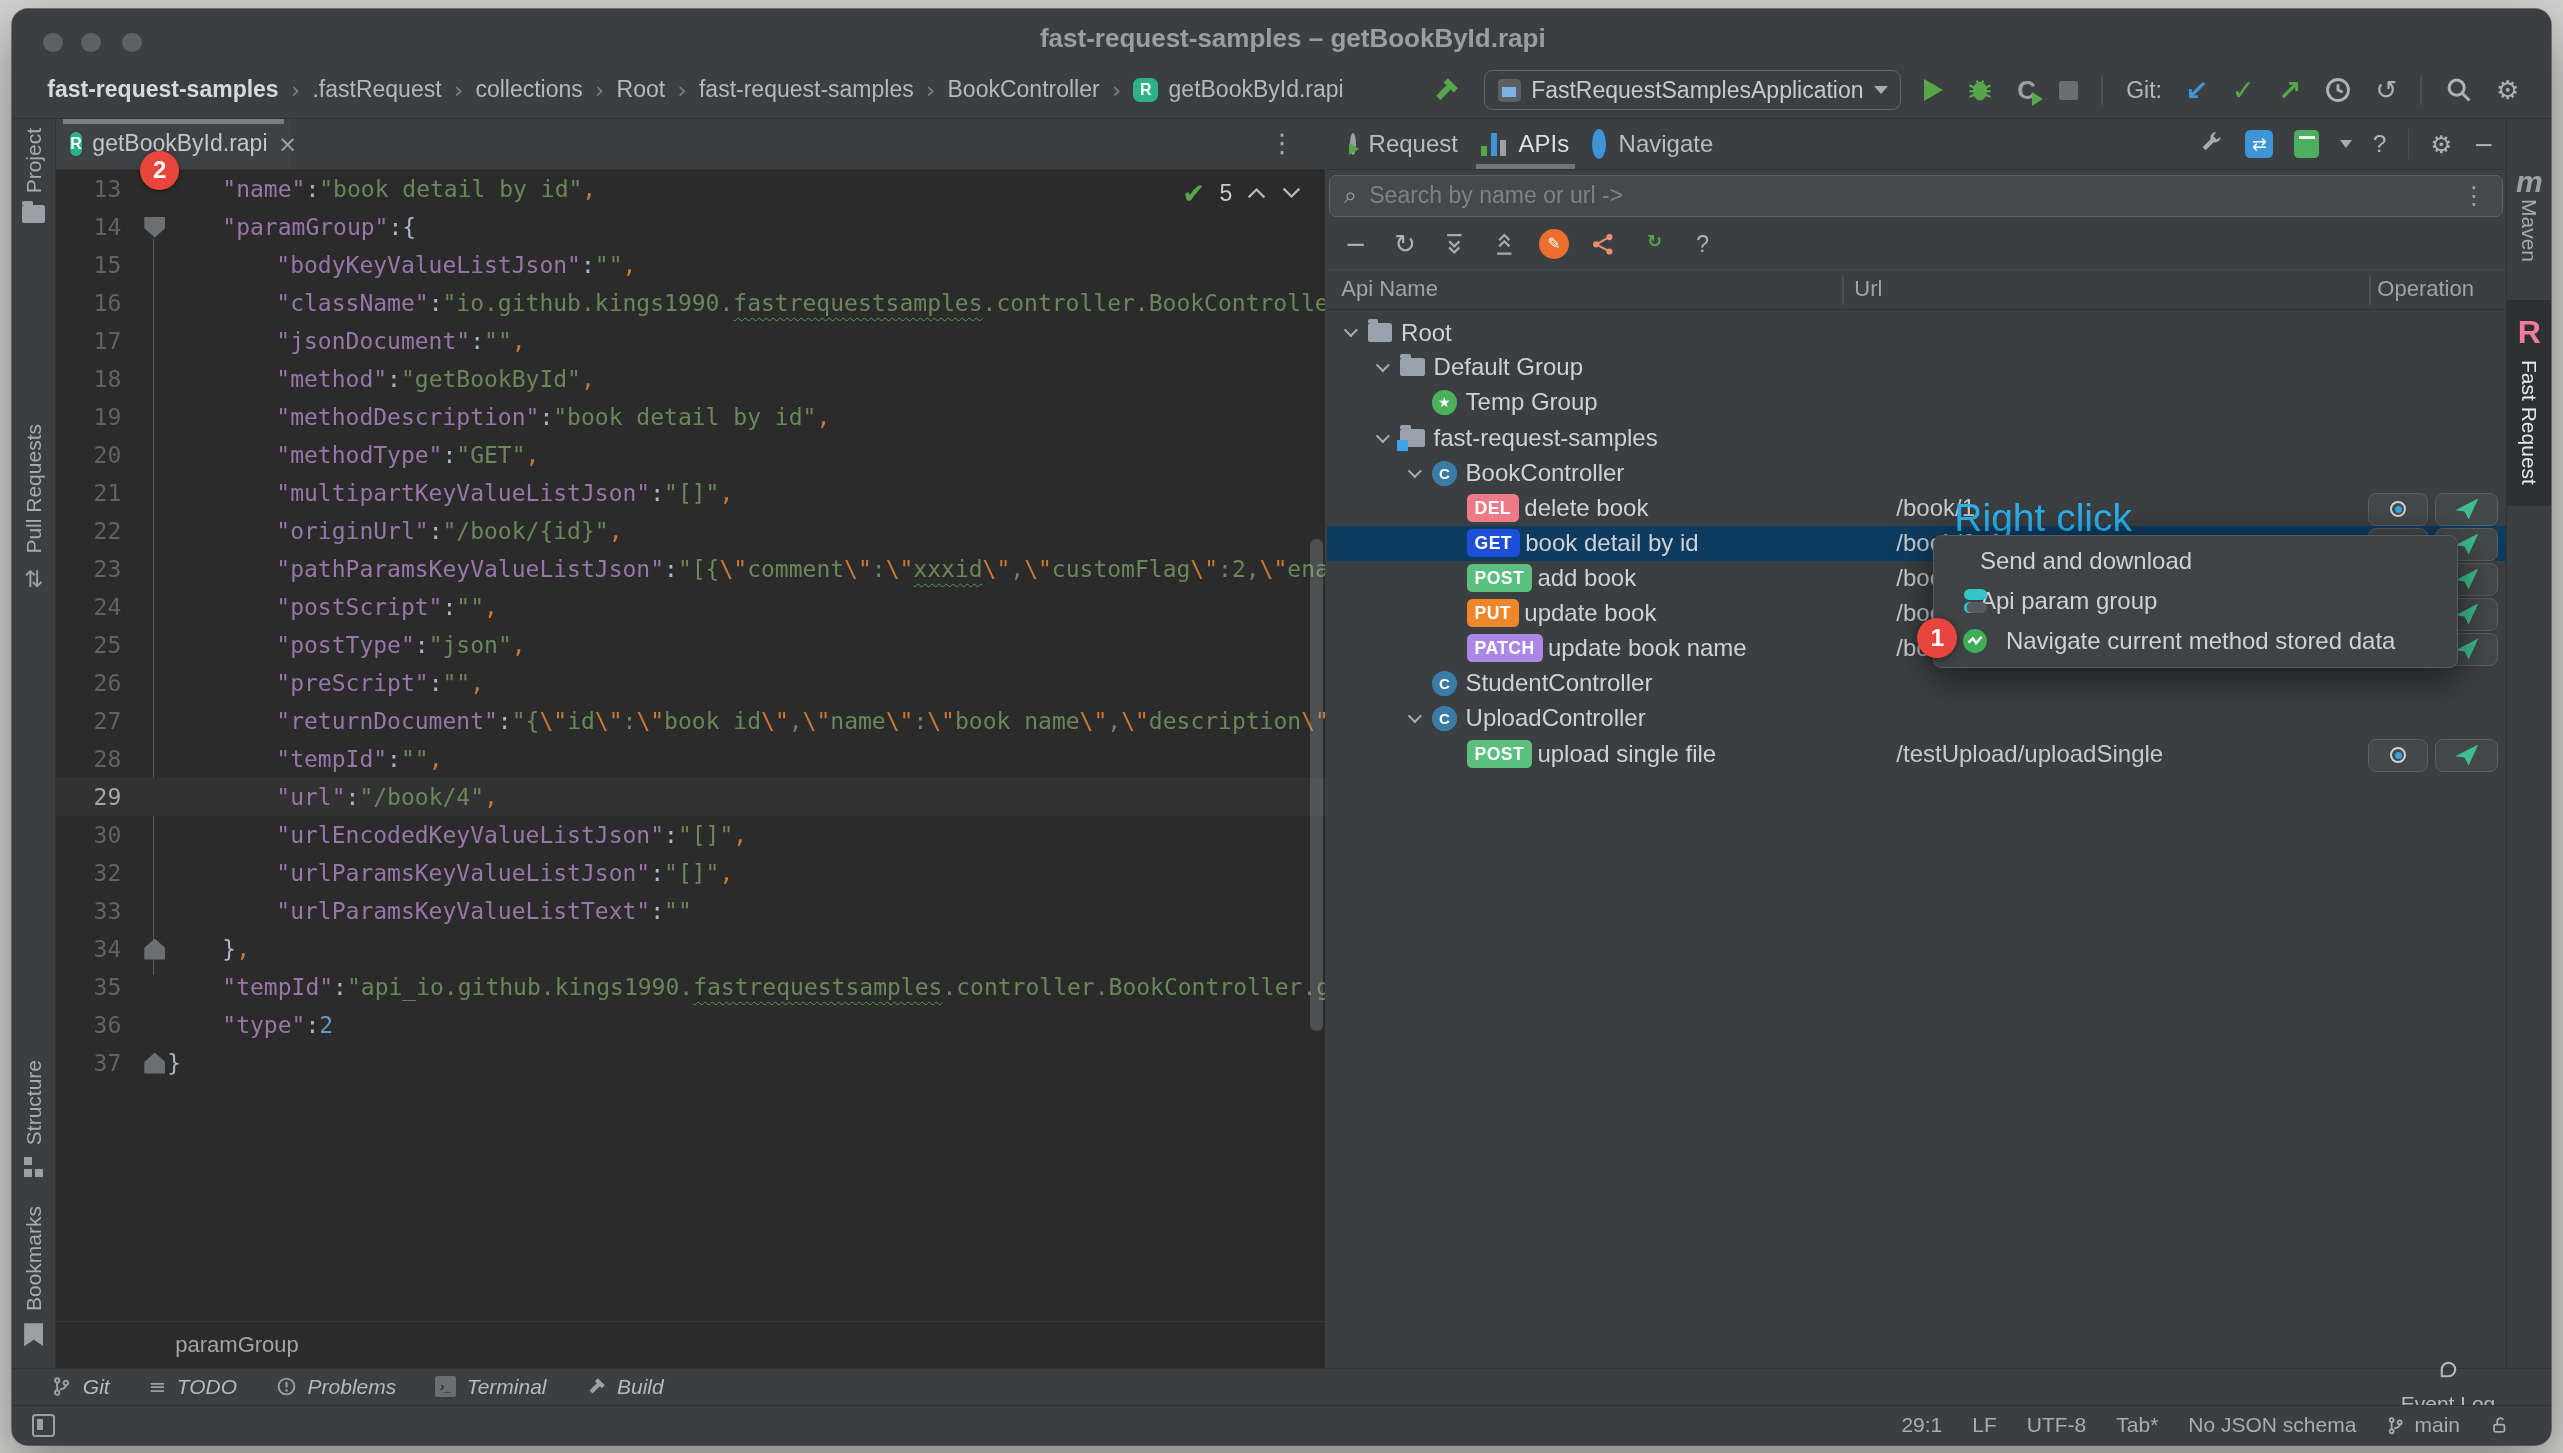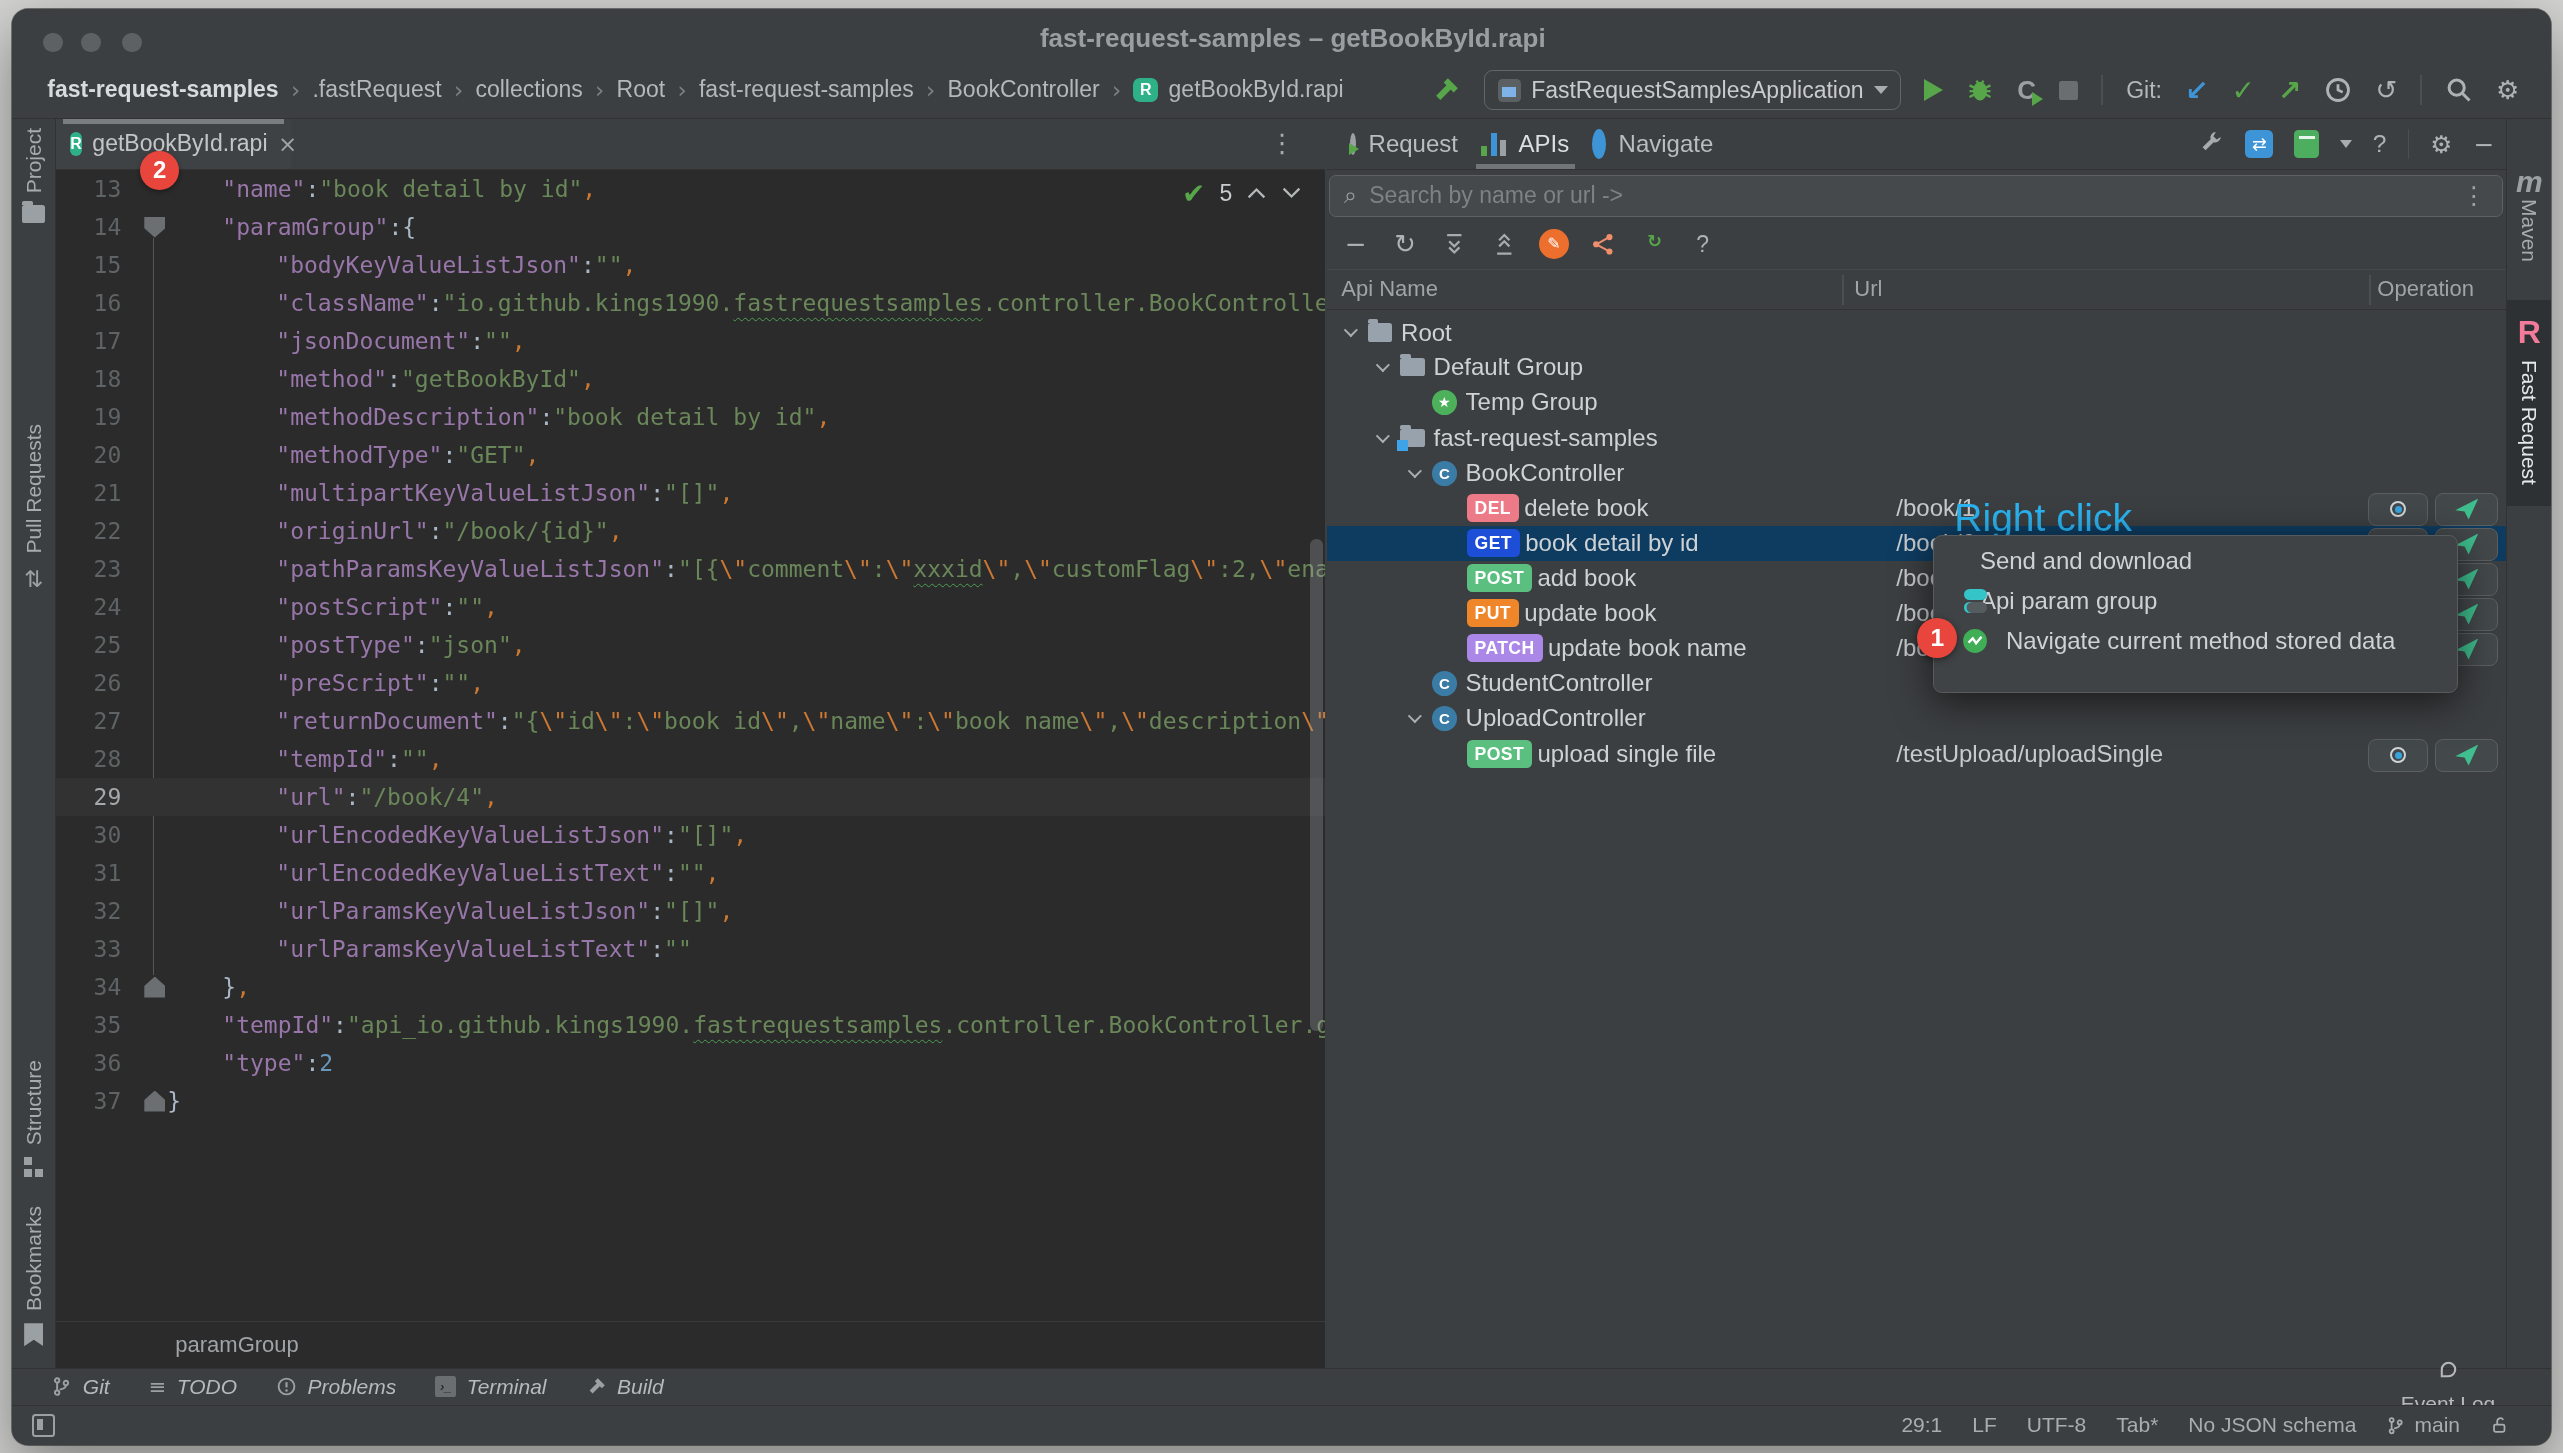--- a/index.html
+++ b/index.html
@@ -182,21 +182,21 @@
   .btn-nav { left:1041px; width:60px; }
   .btn-send { left:1108px; width:63px; }
   .ring { width:16px; height:16px; border:2.6px solid #cfd3d5; border-radius:50%; display:flex;
     align-items:center; justify-content:center; }
   .ring i { width:7px; height:7px; border-radius:50%; background:#38a3dd; }
   .plane { width:23px; height:21px; clip-path:polygon(0 55%, 100% 0, 58% 100%, 40% 62%); }
   .plane.green { background:#3fbf8f; }
   .plane.blue { background:#3e8ef6; }
 
   #hint { position:absolute; left:627px; top:186px; color:#2ab5f2; font-size:39px; }
-  #ctxmenu { position:absolute; left:606px; top:225px; width:525px; height:158px; background:#3f4345;
+  #ctxmenu { position:absolute; left:606px; top:225px; width:525px; height:133px; background:#3f4345;
     border-radius:8.8px; border:0.9px solid #575b5e; box-shadow:0 8.8px 39px rgba(0,0,0,.6); z-index:6;
     padding-top:5.3px; }
   .mitem { height:40px; display:flex; align-items:center; gap:17.6px; padding-left:28px; }
   .mitem span.mlabel { color:#ced2d4; font-size:24px; white-space:nowrap; }
   .param-ico { width:26px; height:26px; position:relative; }
   .param-ico::before { content:""; position:absolute; left:1.8px; top:0.9px; width:23px; height:11.4px;
     border-radius:6.1px; background:#555c60; box-shadow:inset 2.6px 0 0 #35c4c8; }
   .param-ico::after { content:""; position:absolute; left:1.8px; bottom:0.9px; width:23px; height:11.4px;
     border-radius:6.1px; background:#35c4c8; }
   #badge1 { position:absolute; left:590px; top:308px; width:40px; height:40px; border-radius:50%;
@@ -331,21 +331,20 @@
             <div class="code-line"><span class="ln">21</span><span class="code-text" style="left: 220px;"><span class="tk">"multipartKeyValueListJson"</span><span class="tp">:</span><span class="ts">"[]"</span><span class="tc">,</span></span></div>
             <div class="code-line"><span class="ln">22</span><span class="code-text" style="left: 220px;"><span class="tk">"originUrl"</span><span class="tp">:</span><span class="ts">"/book/{id}"</span><span class="tc">,</span></span></div>
             <div class="code-line"><span class="ln">23</span><span class="code-text" style="left: 220px;"><span class="tk">"pathParamsKeyValueListJson"</span><span class="tp">:</span><span class="ts">"[{</span><span class="te">\"</span><span class="ts">comment</span><span class="te">\"</span><span class="ts">:</span><span class="te">\"</span><span class="ts tu">xxxid</span><span class="te">\"</span><span class="ts">,</span><span class="te">\"</span><span class="ts">customFlag</span><span class="te">\"</span><span class="ts">:2,</span><span class="te">\"</span><span class="ts">enabled</span></span></div>
             <div class="code-line"><span class="ln">24</span><span class="code-text" style="left: 220px;"><span class="tk">"postScript"</span><span class="tp">:</span><span class="ts">""</span><span class="tc">,</span></span></div>
             <div class="code-line"><span class="ln">25</span><span class="code-text" style="left: 220px;"><span class="tk">"postType"</span><span class="tp">:</span><span class="ts">"json"</span><span class="tc">,</span></span></div>
             <div class="code-line"><span class="ln">26</span><span class="code-text" style="left: 220px;"><span class="tk">"preScript"</span><span class="tp">:</span><span class="ts">""</span><span class="tc">,</span></span></div>
             <div class="code-line"><span class="ln">27</span><span class="code-text" style="left: 220px;"><span class="tk">"returnDocument"</span><span class="tp">:</span><span class="ts">"{</span><span class="te">\"</span><span class="ts">id</span><span class="te">\"</span><span class="ts">:</span><span class="te">\"</span><span class="ts">book id</span><span class="te">\"</span><span class="ts">,</span><span class="te">\"</span><span class="ts">name</span><span class="te">\"</span><span class="ts">:</span><span class="te">\"</span><span class="ts">book name</span><span class="te">\"</span><span class="ts">,</span><span class="te">\"</span><span class="ts">description</span><span class="te">\"</span></span></div>
             <div class="code-line"><span class="ln">28</span><span class="code-text" style="left: 220px;"><span class="tk">"tempId"</span><span class="tp">:</span><span class="ts">""</span><span class="tc">,</span></span></div>
             <div class="code-line cur"><span class="ln">29</span><span class="code-text" style="left: 220px;"><span class="tk">"url"</span><span class="tp">:</span><span class="ts">"/book/4"</span><span class="tc">,</span></span></div>
             <div class="code-line"><span class="ln">30</span><span class="code-text" style="left: 220px;"><span class="tk">"urlEncodedKeyValueListJson"</span><span class="tp">:</span><span class="ts">"[]"</span><span class="tc">,</span></span></div>
-            <div class="code-line"><span class="ln">31</span><span class="code-text" style="left: 220px;"><span class="tk">"urlEncodedKeyValueListText"</span><span class="tp">:</span><span class="ts">""</span><span class="tc">,</span></span></div>
             <div class="code-line"><span class="ln">32</span><span class="code-text" style="left: 220px;"><span class="tk">"urlParamsKeyValueListJson"</span><span class="tp">:</span><span class="ts">"[]"</span><span class="tc">,</span></span></div>
             <div class="code-line"><span class="ln">33</span><span class="code-text" style="left: 220px;"><span class="tk">"urlParamsKeyValueListText"</span><span class="tp">:</span><span class="ts">""</span></span></div>
             <div class="code-line"><span class="ln">34</span><div class="fold end"></div><span class="code-text" style="left: 166px;"><span class="tp">}</span><span class="tc">,</span></span></div>
             <div class="code-line"><span class="ln">35</span><span class="code-text" style="left: 166px;"><span class="tk">"tempId"</span><span class="tp">:</span><span class="ts">"api_io.github.kings1990.</span><span class="ts tu">fastrequestsamples</span><span class="ts">.controller.BookController.g</span></span></div>
             <div class="code-line"><span class="ln">36</span><span class="code-text" style="left: 166px;"><span class="tk">"type"</span><span class="tp">:</span><span class="tn">2</span></span></div>
             <div class="code-line"><span class="ln">37</span><div class="fold end"></div><span class="code-text" style="left: 111px;"><span class="tp">}</span></span></div>
           </div>
         <div id="inspections">
           <span class="insp-check g">✔</span>
           <span class="insp-count">5</span>

